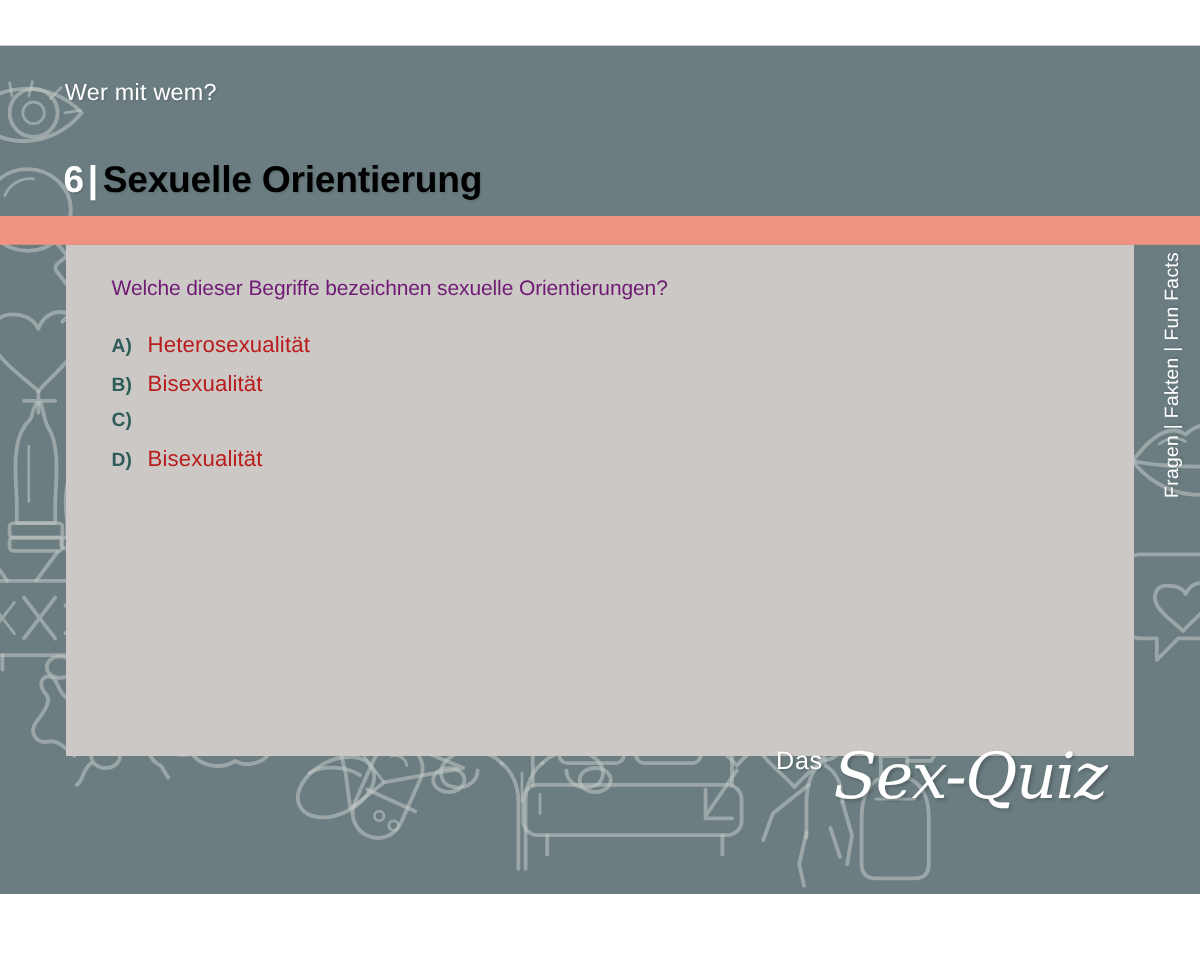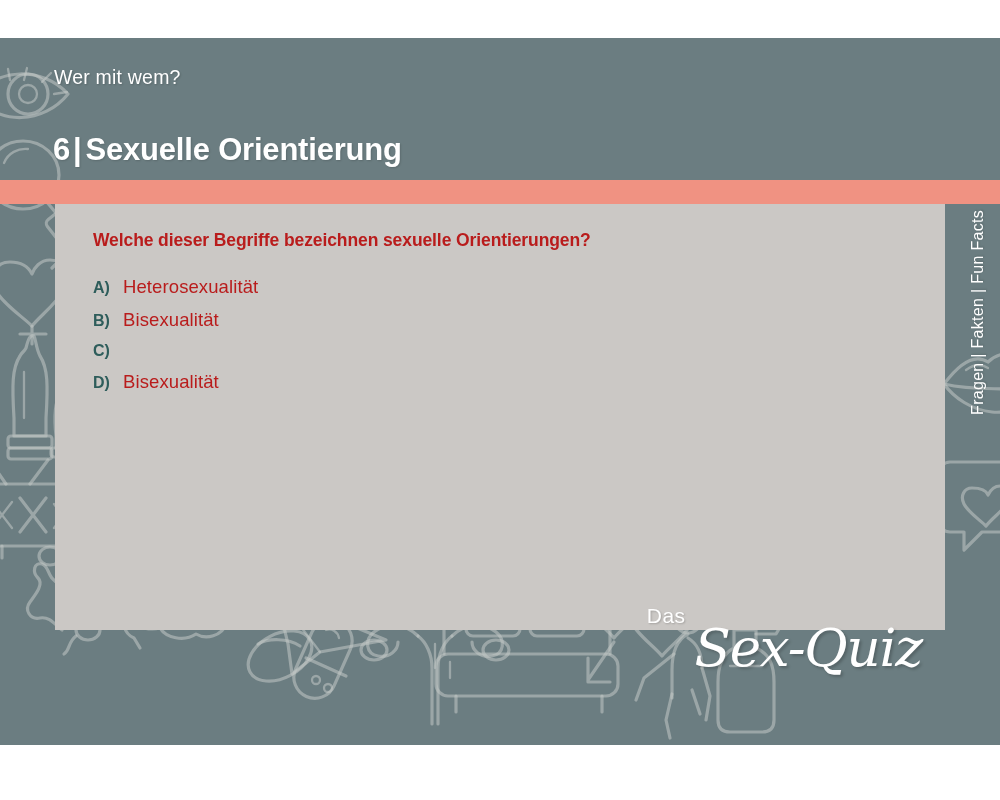--- a/index.html
+++ b/index.html
@@ -78,21 +78,21 @@
     left: 53px;
     top: 94px;
     font-size: 31px;
     font-weight: bold;
     letter-spacing: -.2px;
     white-space: nowrap;
     text-shadow: 1px 1px 2px rgba(0,0,0,.15);
   }
   .title .num      { color: #ffffff; }
   .title .pipe     { color: #ffffff; padding: 0 4px 0 3px; }
-  .title .headline { color: #ffffff; }
+  .title .headline { color: #000000; }
 
   
   .coral-bar {
     position: absolute;
     left: 0;
     top: 142px;
     width: 1000px;
     height: 24px;
     background: #F09282;
     z-index: 5;
@@ -107,22 +107,22 @@
     height: 426px;
     background: #CBC8C5;
     z-index: 3;
   }
   .question {
     position: absolute;
     left: 38px;
     top: 26px;
     right: 30px;
     font-size: 17.5px;
-    font-weight: bold;
-    color: #b91c1c;
+    font-weight: normal;
+    color: #701a75;
     letter-spacing: -.1px;
   }
   .answers {
     position: absolute;
     left: 38px;
     top: 72px;
     right: 30px;
   }
   .answer {
     display: flex;
@@ -175,21 +175,20 @@
     text-shadow: 1px 1px 2px rgba(0,0,0,.2);
   }
   .logo-script {
     font-family: "DejaVu Serif", serif;
     font-style: italic;
     font-size: 53px;
     font-weight: normal;
     letter-spacing: -1.2px;
     line-height: .95;
     text-shadow: 2px 2px 3px rgba(0,0,0,.22);
-    margin-top: 19px;
   }
 </style>
 </head>
 <body>
 
 <div class="slide">
 
   <div class="doodles">
 
     <svg style="left:-28px; top:18px;" width="110" height="78" viewBox="0 0 110 78">

